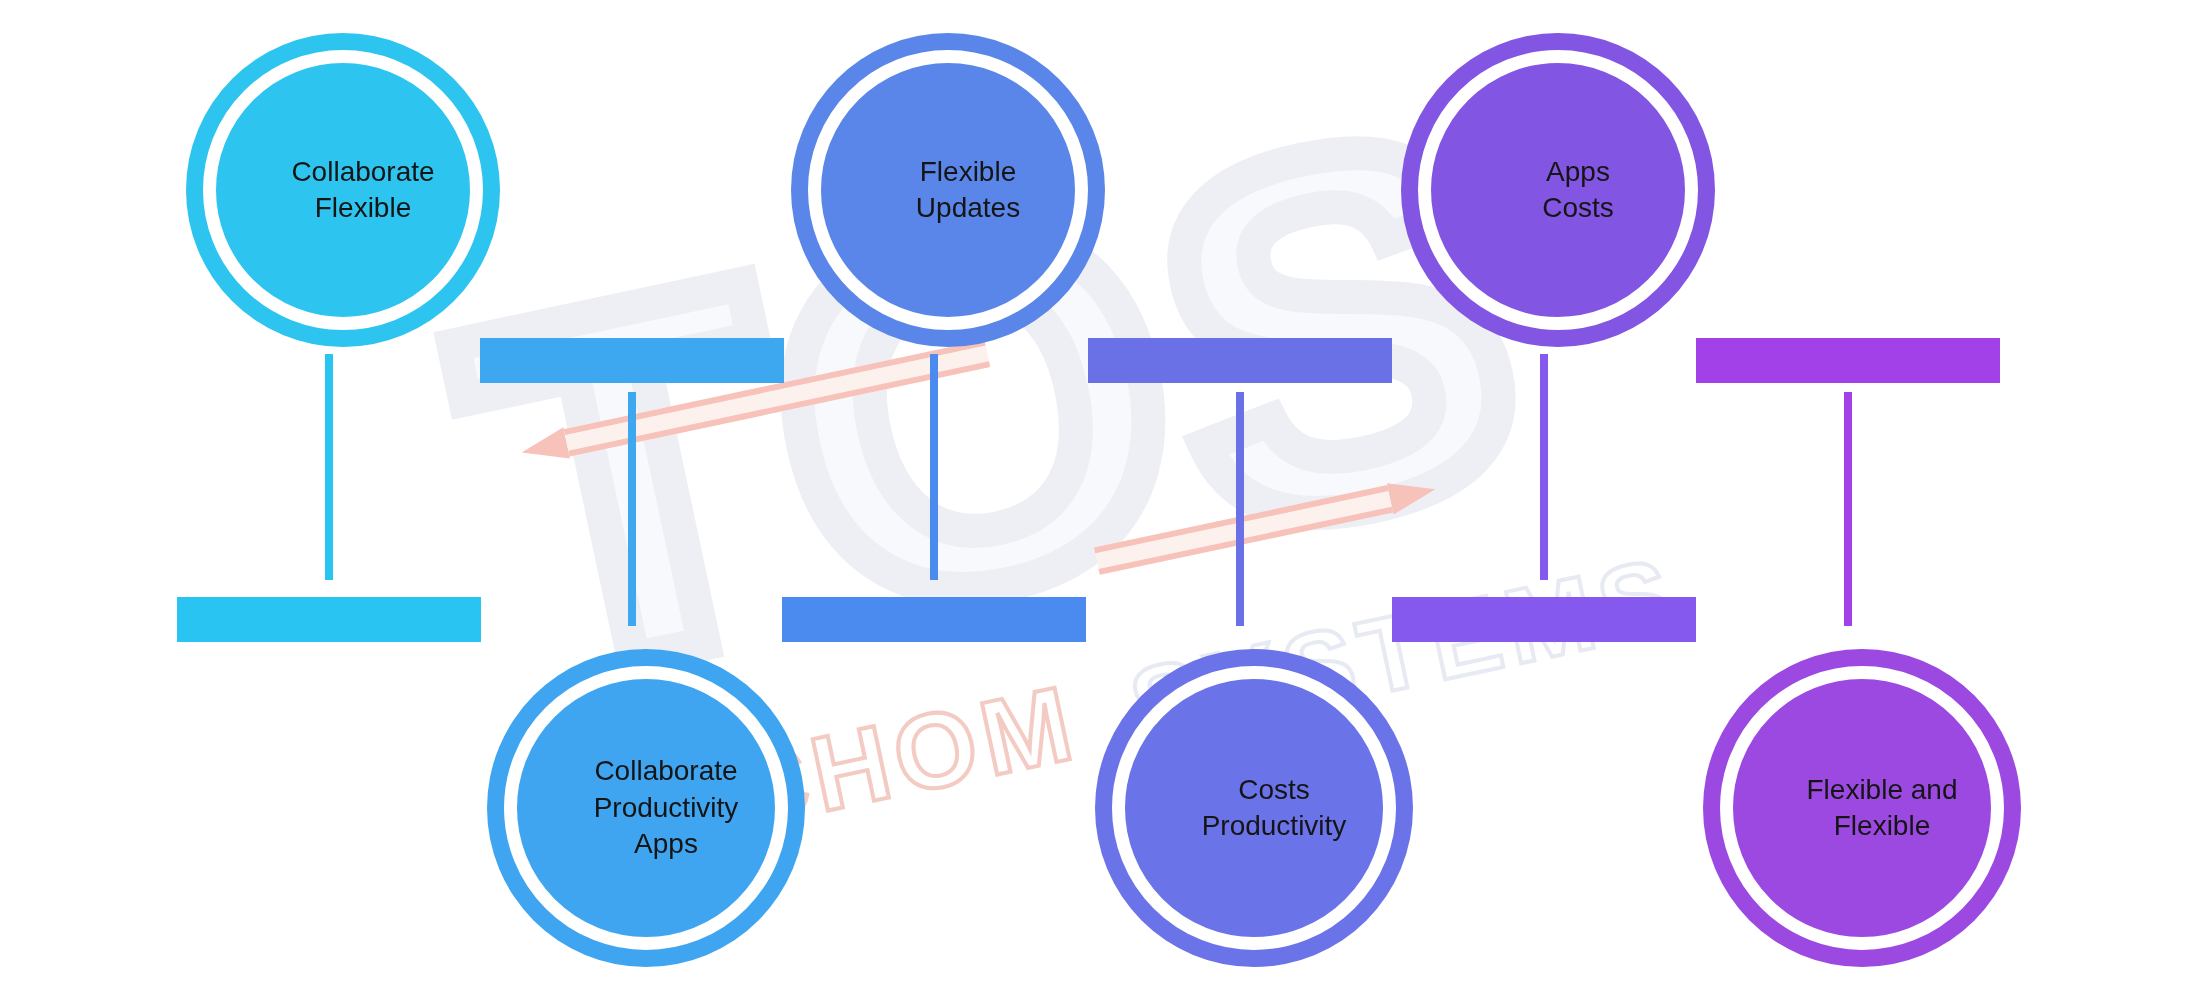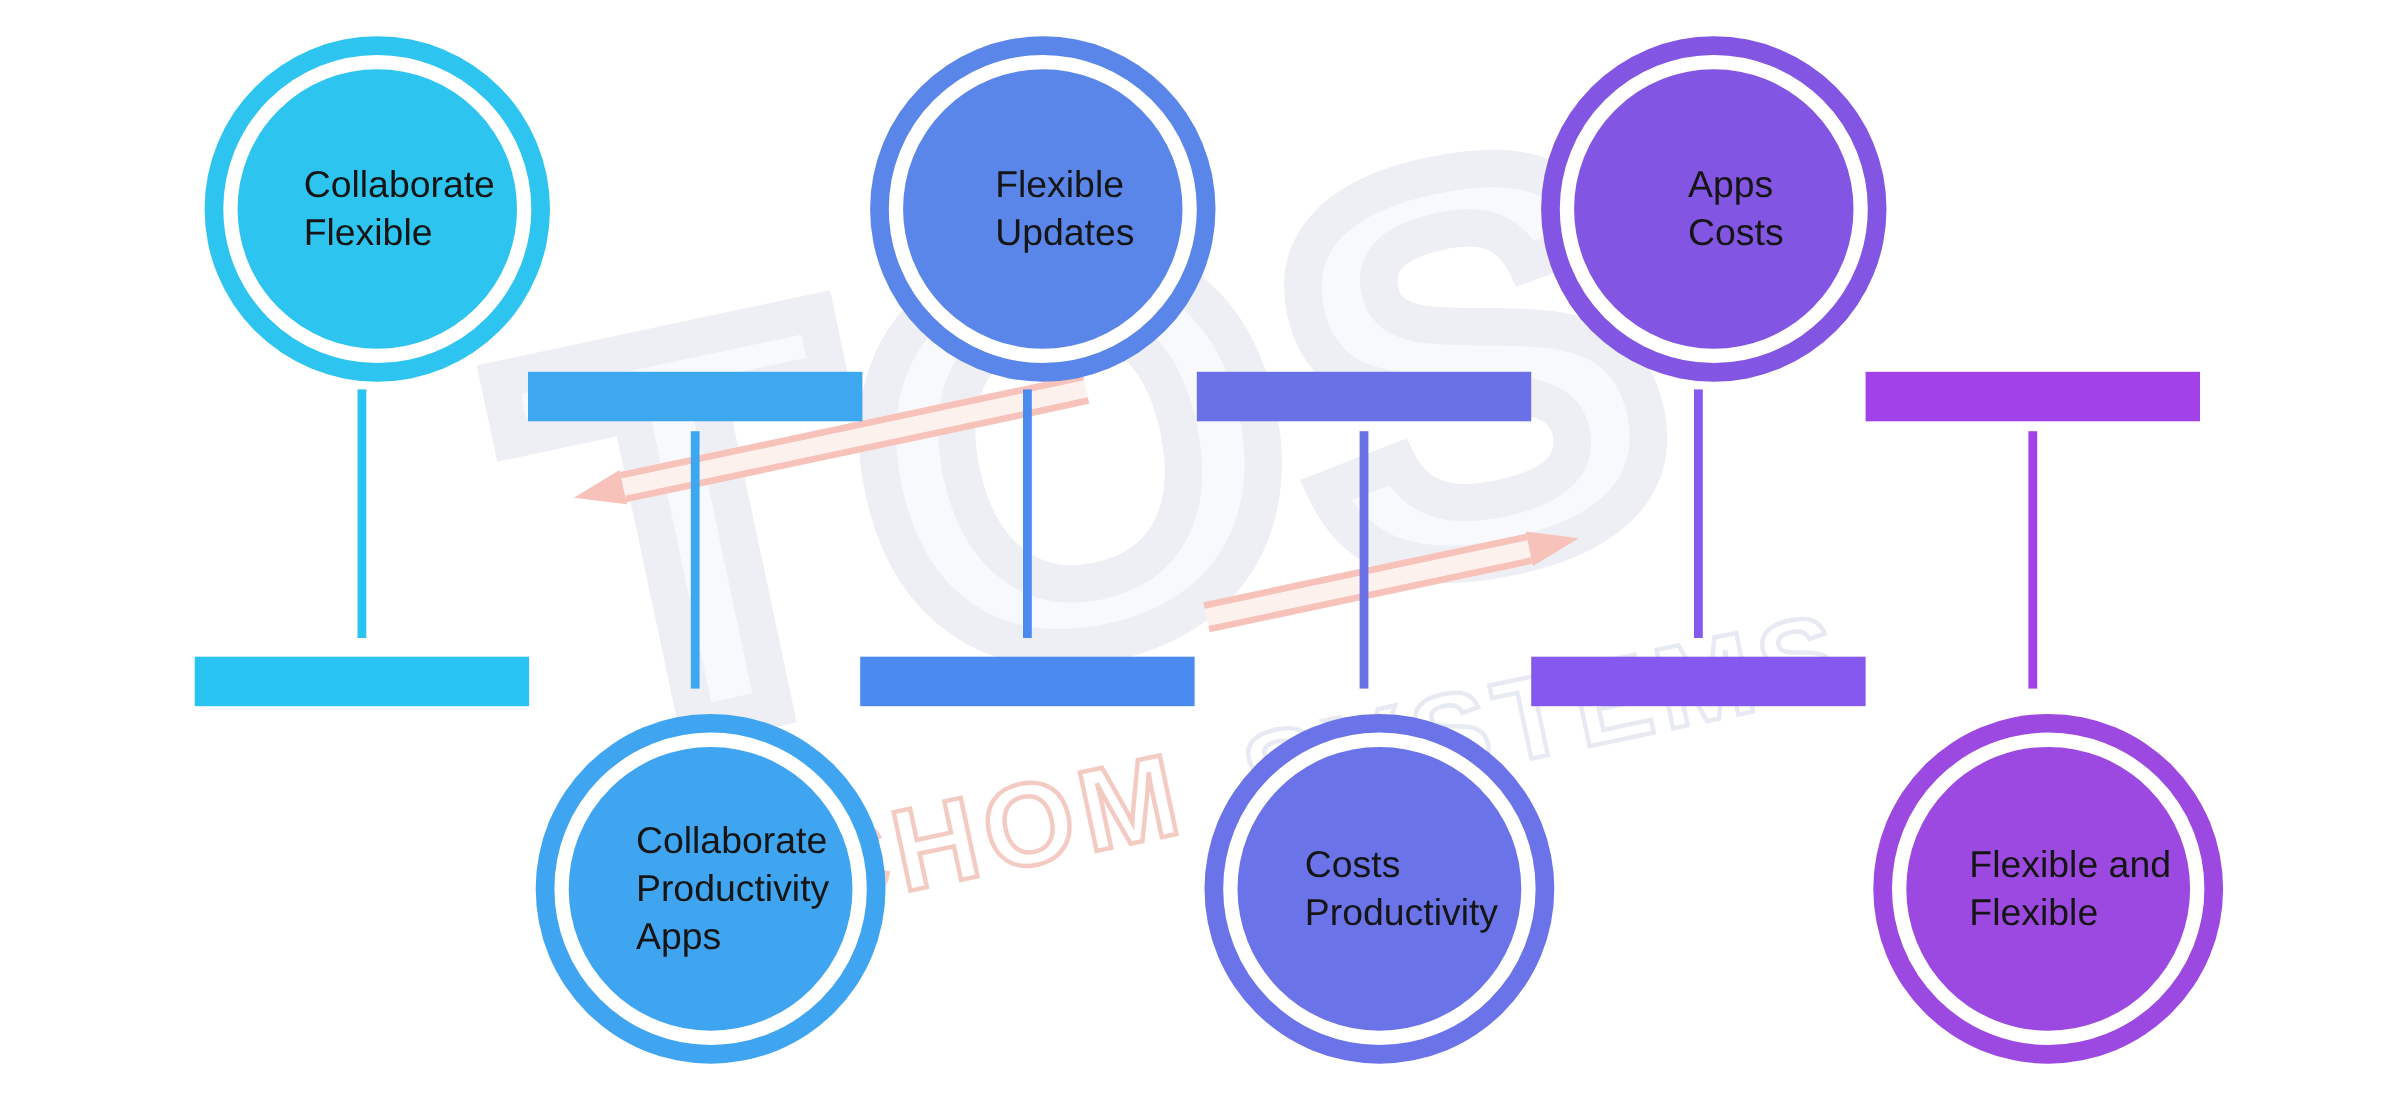--- a/index.html
+++ b/index.html
@@ -130,24 +130,24 @@
     position: absolute;
     inset: 17px;
     border: 13px solid #ffffff;
     border-radius: 50%;
     background: var(--c);
     display: flex;
     align-items: center;
     justify-content: center;
   }
   .node .label {
-    font-size: 34px;
+    font-size: 28px;
     line-height: 1.3;
     color: #151515;
-    text-align: left;
+    text-align: center;
     max-width: 235px;
     margin-left: 40px;
   }
   .node .label span { display: block; }
 </style>
 </head>
 <body>
 
 <div class="canvas">
 

